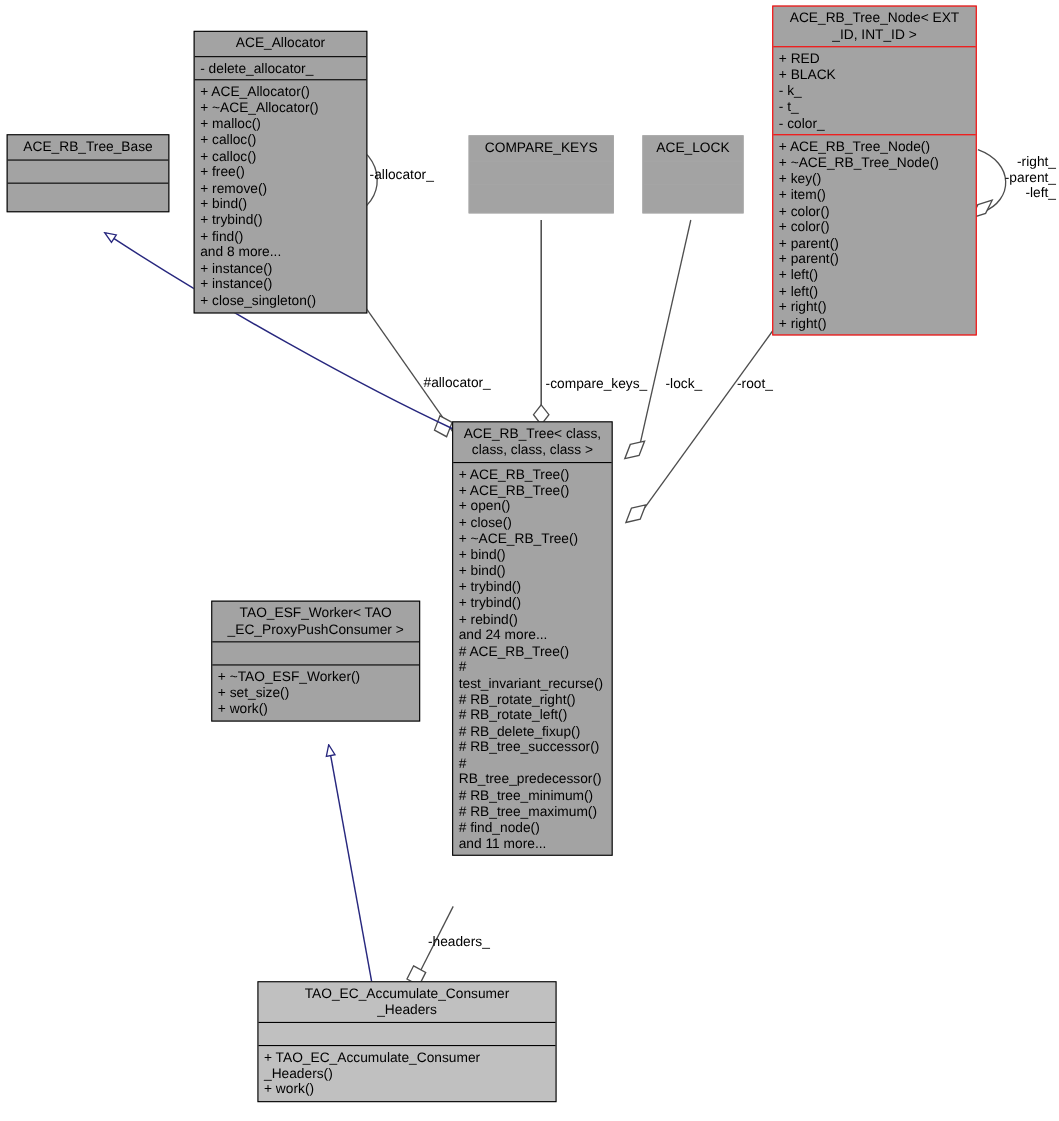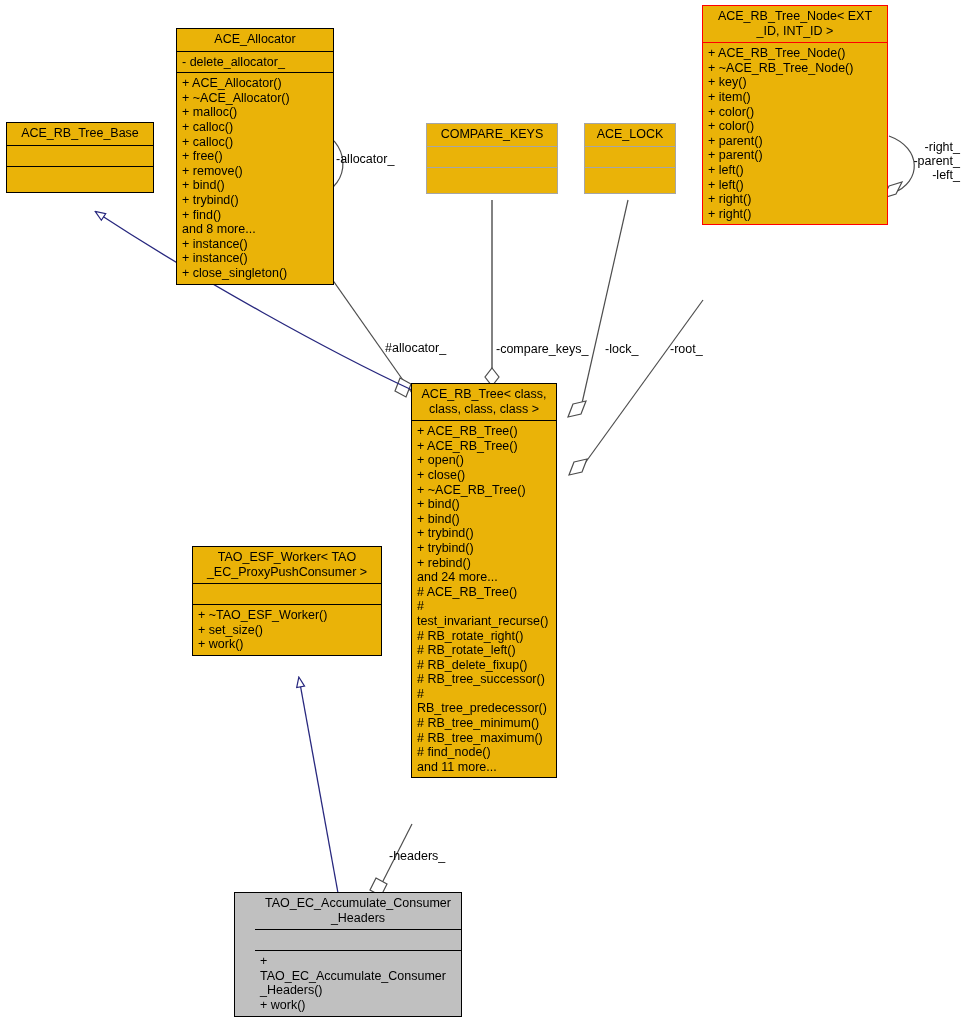--- a/index.html
+++ b/index.html
@@ -19,21 +19,21 @@
     position: absolute;
     left: 0;
     top: 0;
     width: 963px;
     height: 1019px;
     pointer-events: none;
   }
   .uml-box {
     position: absolute;
     box-sizing: border-box;
-    background: #eab308;
+    background: #a3a3a3;
     border: 1px solid #000000;
     font-size: 12.5px;
     line-height: 14.6px;
     color: #000000;
   }
   .uml-box.grey-border { border-color: #a6a6a6; }
   .uml-box.red-border  { border-color: #ff0000; }
   .uml-box.filled      { background: #c0c0c0; }
 
   .sec-title {
@@ -150,20 +150,25 @@
 
   <div class="uml-box grey-border" style="left:584px; top:123px; width:92px;">
     <div class="sec-title">ACE_LOCK</div>
     <div class="sec empty"></div>
     <div class="sec empty2"></div>
   </div>
 
   <div class="uml-box red-border" style="left:702px; top:5px; width:186px;">
     <div class="sec-title">ACE_RB_Tree_Node&lt; EXT
 _ID, INT_ID &gt;</div>
+    <div class="sec">+ RED
++ BLACK
+- k_
+- t_
+- color_</div>
     <div class="sec">+ ACE_RB_Tree_Node()
 + ~ACE_RB_Tree_Node()
 + key()
 + item()
 + color()
 + color()
 + parent()
 + parent()
 + left()
 + left()
@@ -200,21 +205,21 @@
 
   <div class="uml-box" style="left:192px; top:546px; width:190px;">
     <div class="sec-title">TAO_ESF_Worker&lt; TAO
 _EC_ProxyPushConsumer &gt;</div>
     <div class="sec empty"></div>
     <div class="sec">+ ~TAO_ESF_Worker()
 + set_size()
 + work()</div>
   </div>
 
-  <div class="uml-box filled" style="left:234px; top:892px; width:228px;padding-left:20px;">
+  <div class="uml-box filled" style="left:234px; top:892px; width:272px;">
     <div class="sec-title">TAO_EC_Accumulate_Consumer
 _Headers</div>
     <div class="sec empty"></div>
     <div class="sec">+ TAO_EC_Accumulate_Consumer
 _Headers()
 + work()</div>
   </div>
 
   <div class="edge-label" style="left:336px; top:152px;">-allocator_</div>
 

